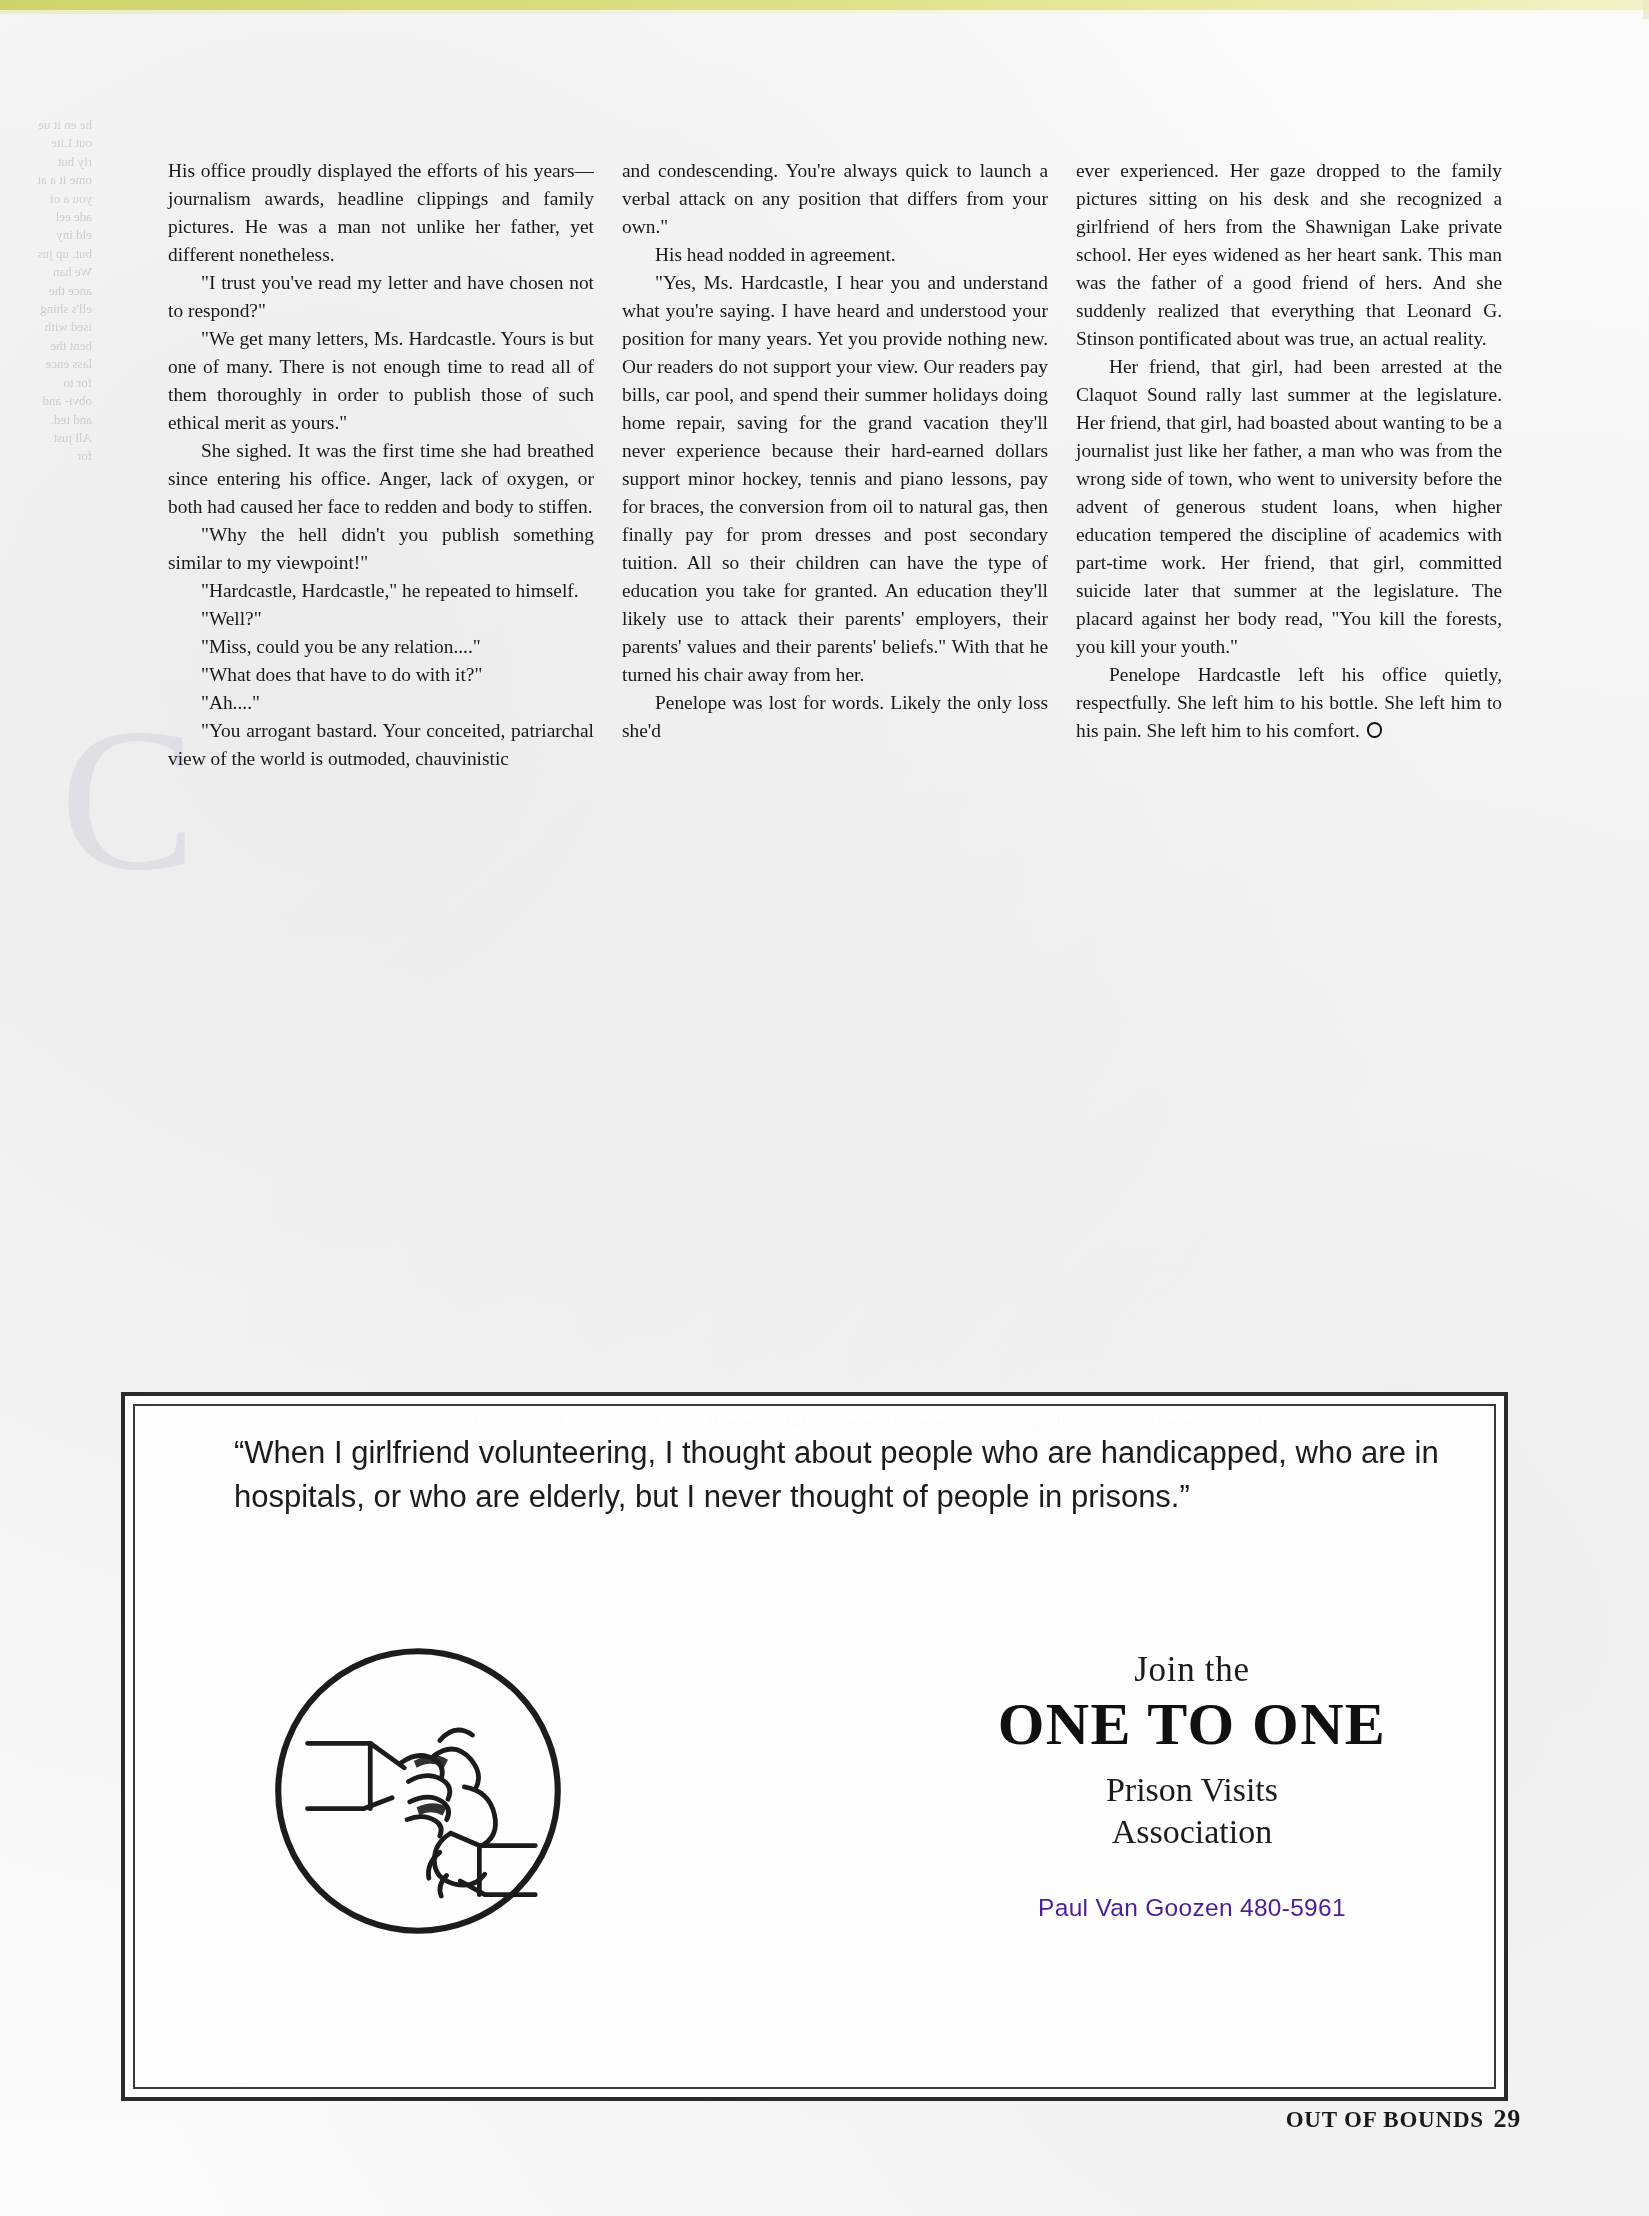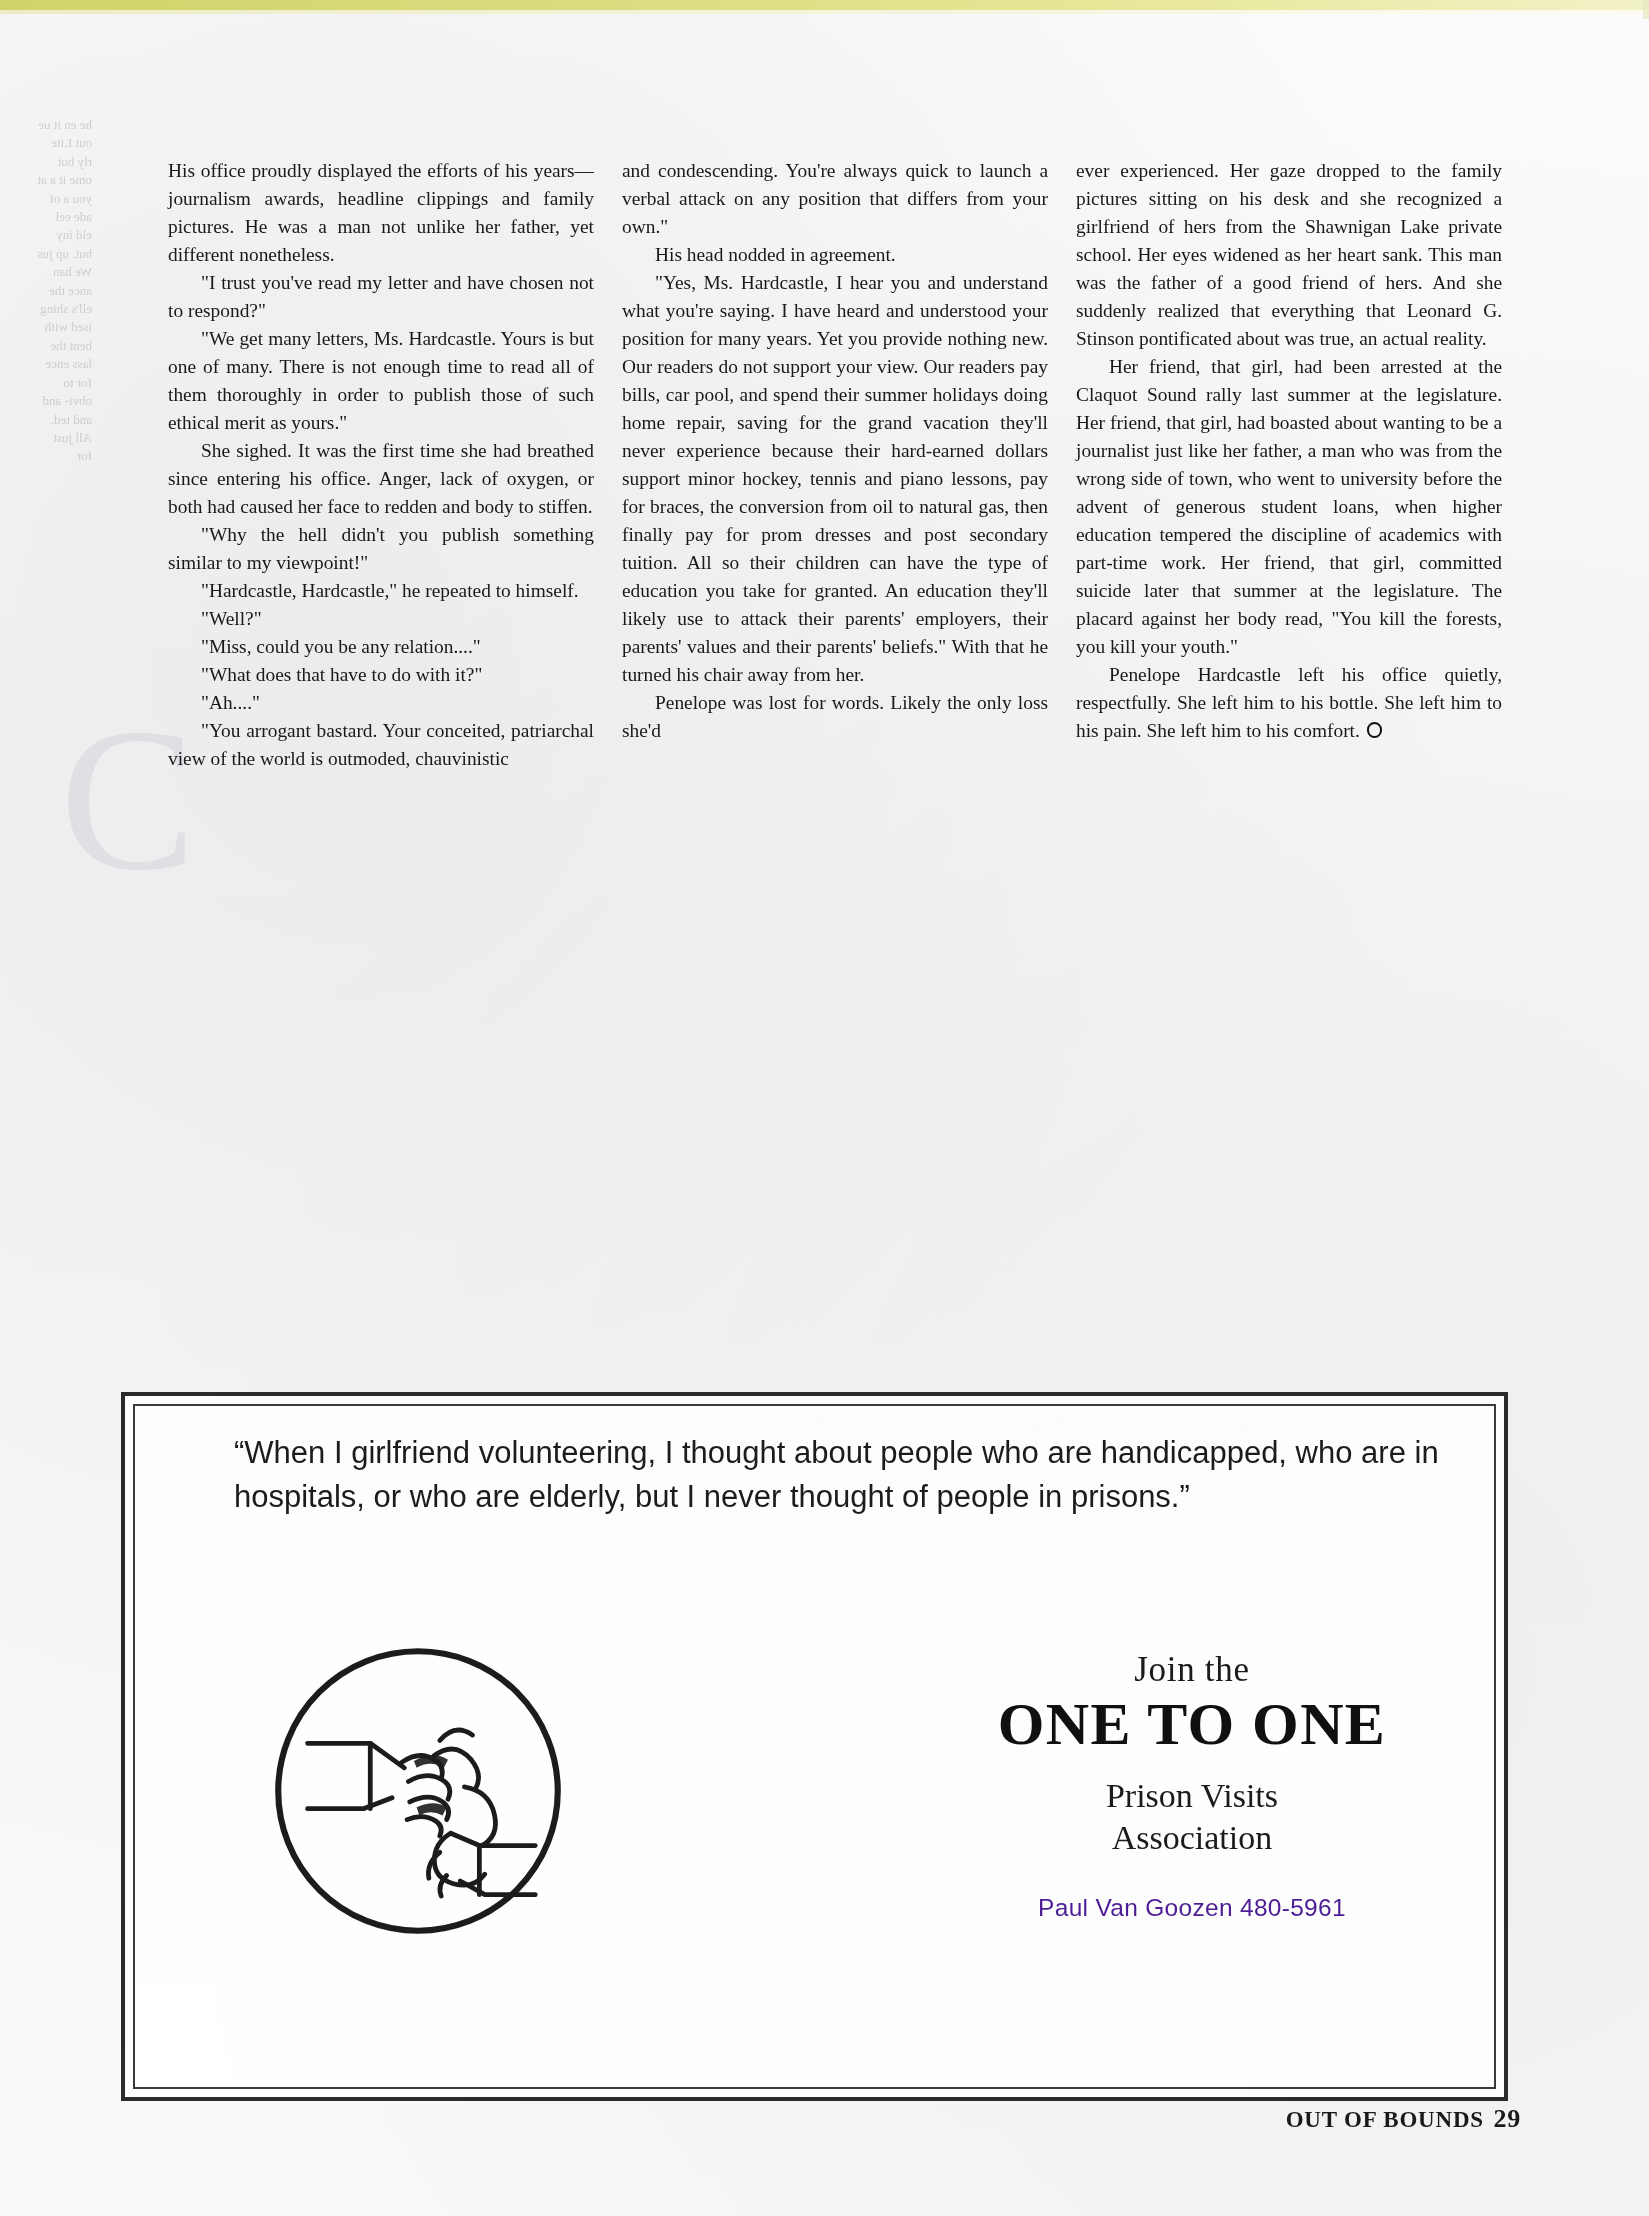--- a/index.html
+++ b/index.html
@@ -185,21 +185,21 @@
     line-height: 59px;
     letter-spacing: 1.4px;
     color: #101010;
     margin-top: 2.7px;
   }
   .prison-visits {
     font-family: "Liberation Serif", serif;
     font-size: 34px;
     line-height: 42px;
     color: #1b1b1b;
-    margin-top: 21px;
+    margin-top: 15px;
   }
   .association {
     font-family: "Liberation Serif", serif;
     font-size: 34px;
     line-height: 42px;
     color: #1b1b1b;
   }
   .ad-contact {
     position: absolute;
     left: 784px;

